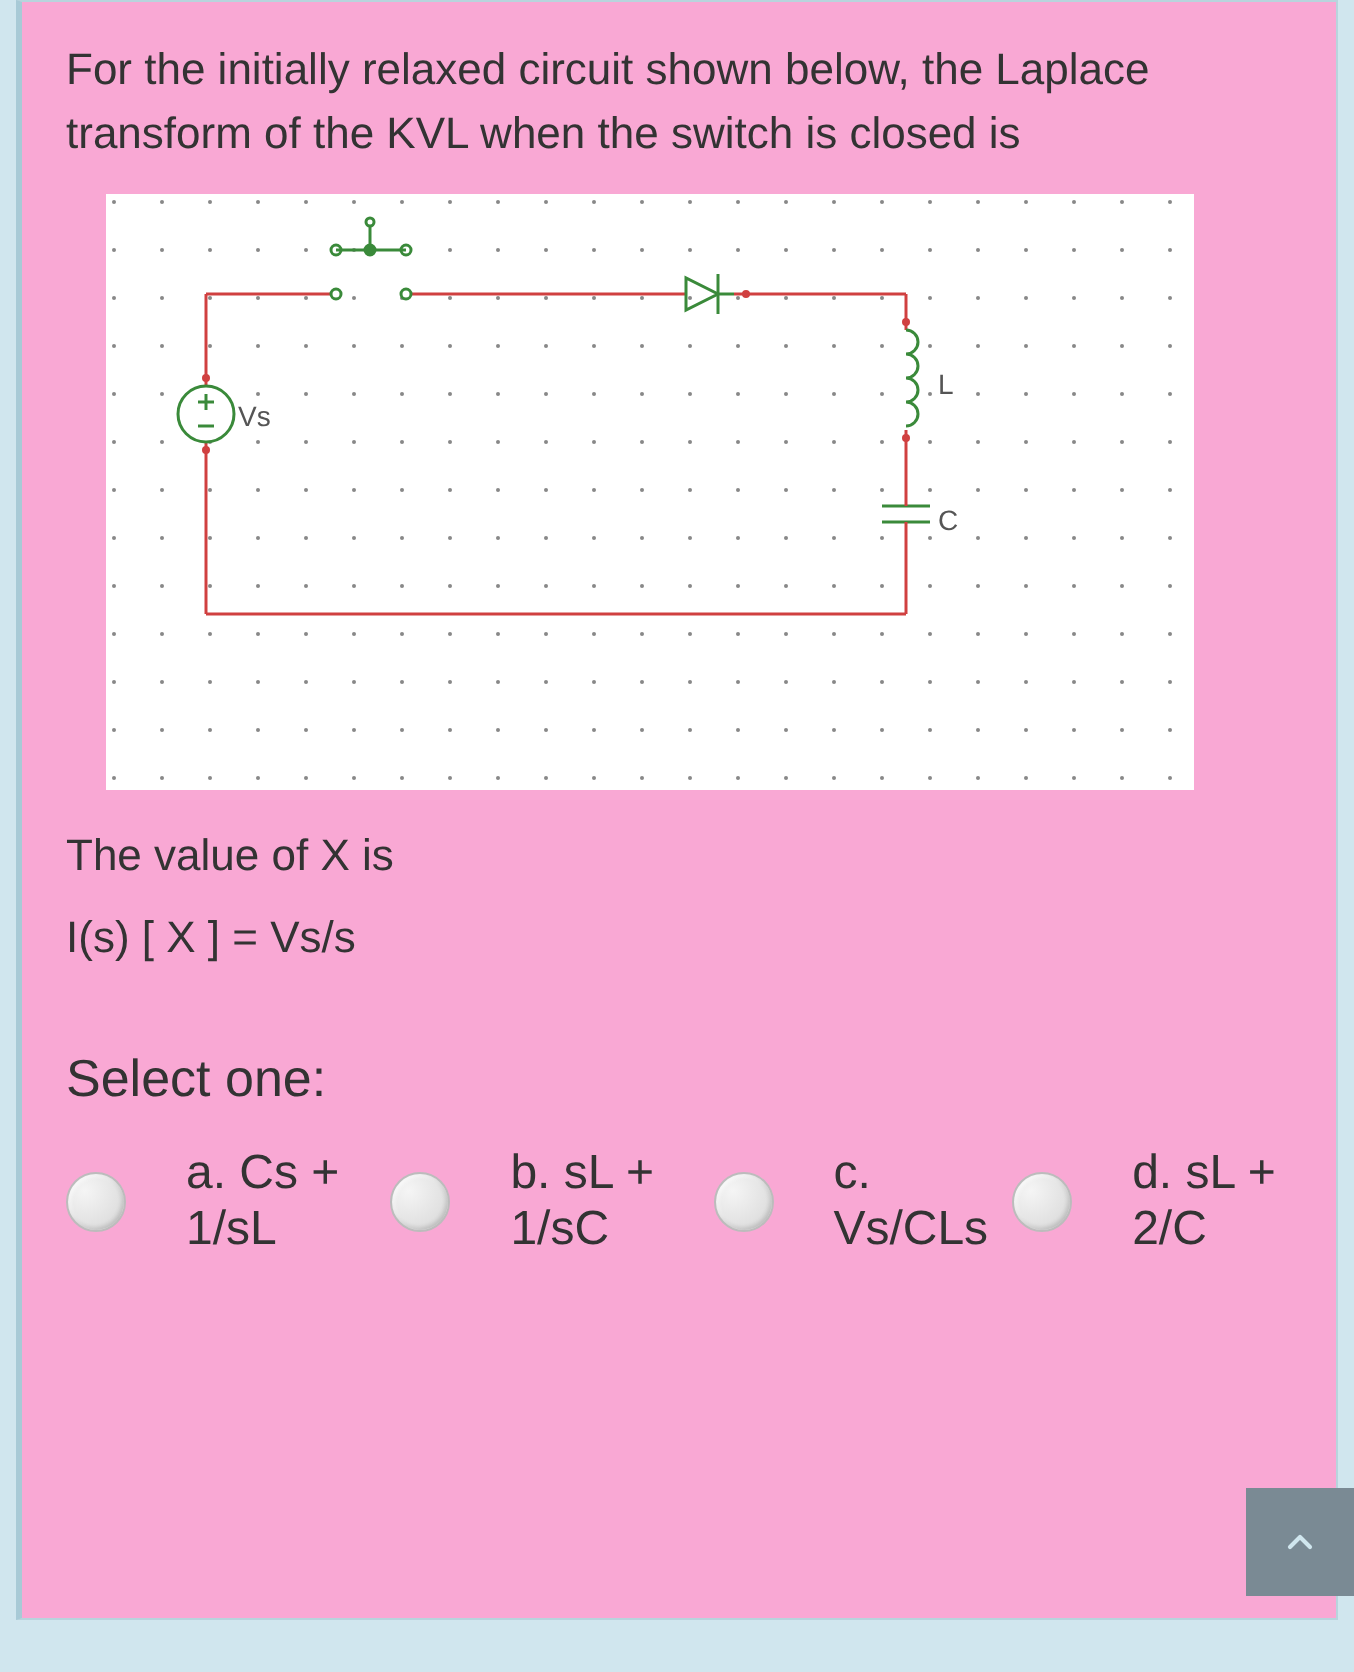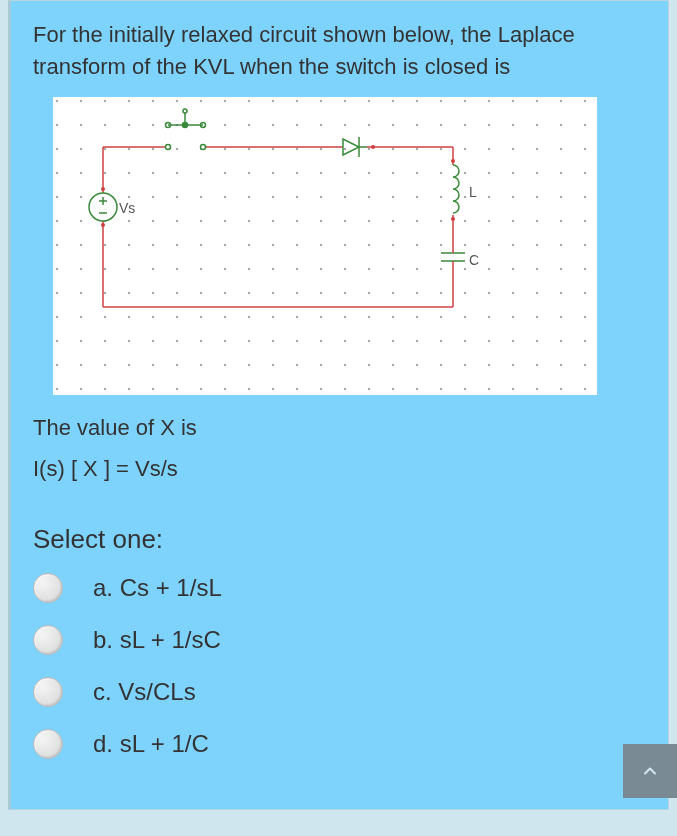--- a/index.html
+++ b/index.html
@@ -6,21 +6,21 @@
   body {
     margin: 0;
     padding: 0;
     font-family: Arial, sans-serif;
     background: #d0e6ee;
     width: 677px;
     height: 836px;
     position: relative;
   }
   .card {
-    background: #7dd3fc;
+    background: #f9a8d4;
     border: 1px solid #b8d4dd;
     border-left: 3px solid #a8cad6;
     margin: 0 8px 0 8px;
     padding: 18px 22px 30px 22px;
     min-height: 810px;
   }
   .question-text {
     font-size: 22px;
     color: #333;
     line-height: 1.45;
@@ -40,22 +40,21 @@
     margin-top: 10px;
   }
   .select-prompt {
     font-size: 26px;
     color: #333;
     margin-top: 40px;
     margin-bottom: 18px;
   }
   .options {
     display: flex;
-    flex-direction: column;
-    gap: 22px;
+    gap: 12px;
   }
   .option {
     display: flex;
     align-items: center;
     gap: 30px;
   }
   .radio {
     width: 30px;
     height: 30px;
     border-radius: 50%;
@@ -189,21 +188,21 @@
     <div class="option">
       <div class="radio"></div>
       <div class="option-label">b. sL + 1/sC</div>
     </div>
     <div class="option">
       <div class="radio"></div>
       <div class="option-label">c. Vs/CLs</div>
     </div>
     <div class="option">
       <div class="radio"></div>
-      <div class="option-label">d. sL + 1/C</div>
+      <div class="option-label">d. sL + 2/C</div>
     </div>
   </div>
 
 </div>
 
 <div class="scroll-top">
   <svg viewBox="0 0 24 24">
     <path d="M6 15 L12 9 L18 15" stroke="#d0e6ee" stroke-width="2.5" fill="none" stroke-linecap="round" stroke-linejoin="round"></path>
   </svg>
 </div>

